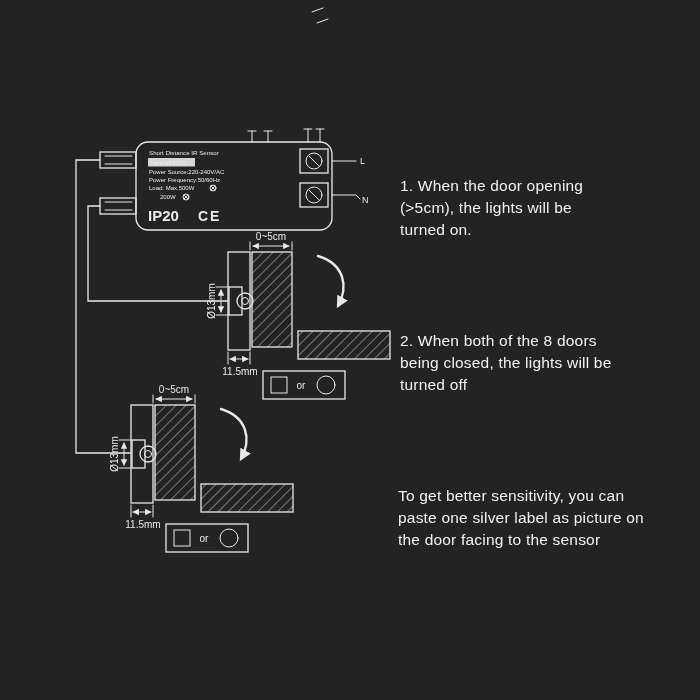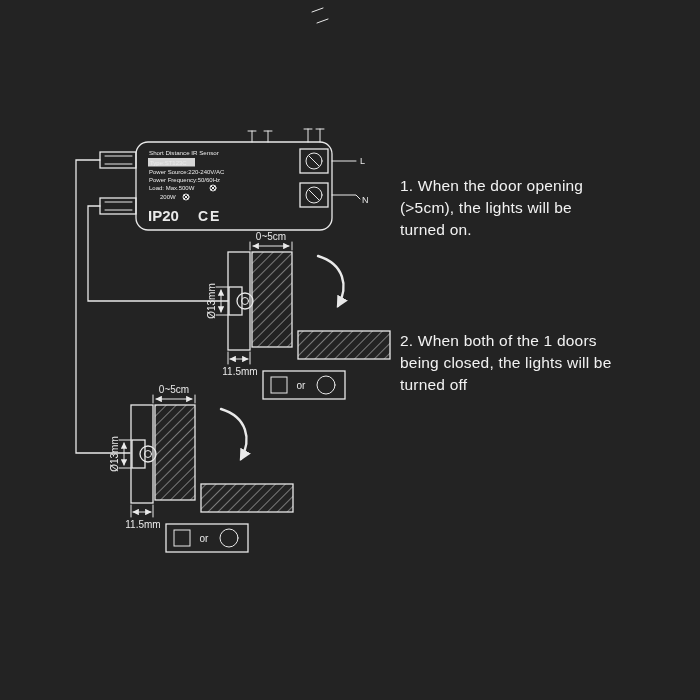--- a/index.html
+++ b/index.html
@@ -165,15 +165,16 @@
       <g>
         <rect class="ln" x="263" y="371" width="82" height="28"></rect>
         <rect class="ln thin" x="271" y="377" width="16" height="16"></rect>
         <circle class="ln thin" cx="326" cy="385" r="9"></circle>
         <text class="lbl dim" x="301" y="389" text-anchor="middle">or</text>
       </g>
     </g>
   </svg>
 
   <div class="note note1">1. When the door opening (&gt;5cm), the lights will be turned on.</div>
-  <div class="note note2">2. When both of the 1 doors being closed, the lights will be turned off</div>
+  <div class="note note2">2. When both of the 8 doors being closed, the lights will be turned off</div>
+  <div class="note note3">To get better sensitivity, you can paste one silver label as picture on the door facing to the sensor</div>
 
 </div>
 
 </body></html>

